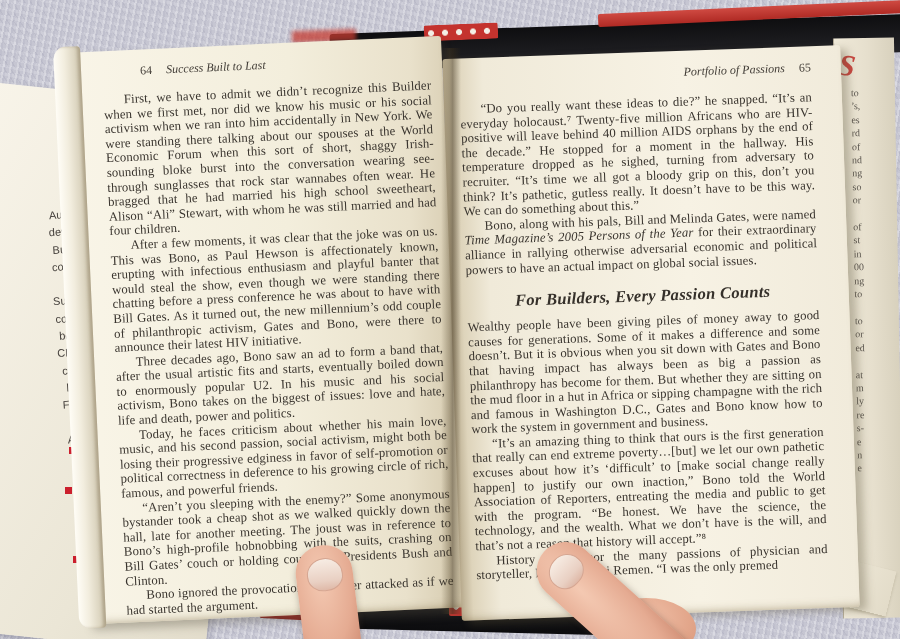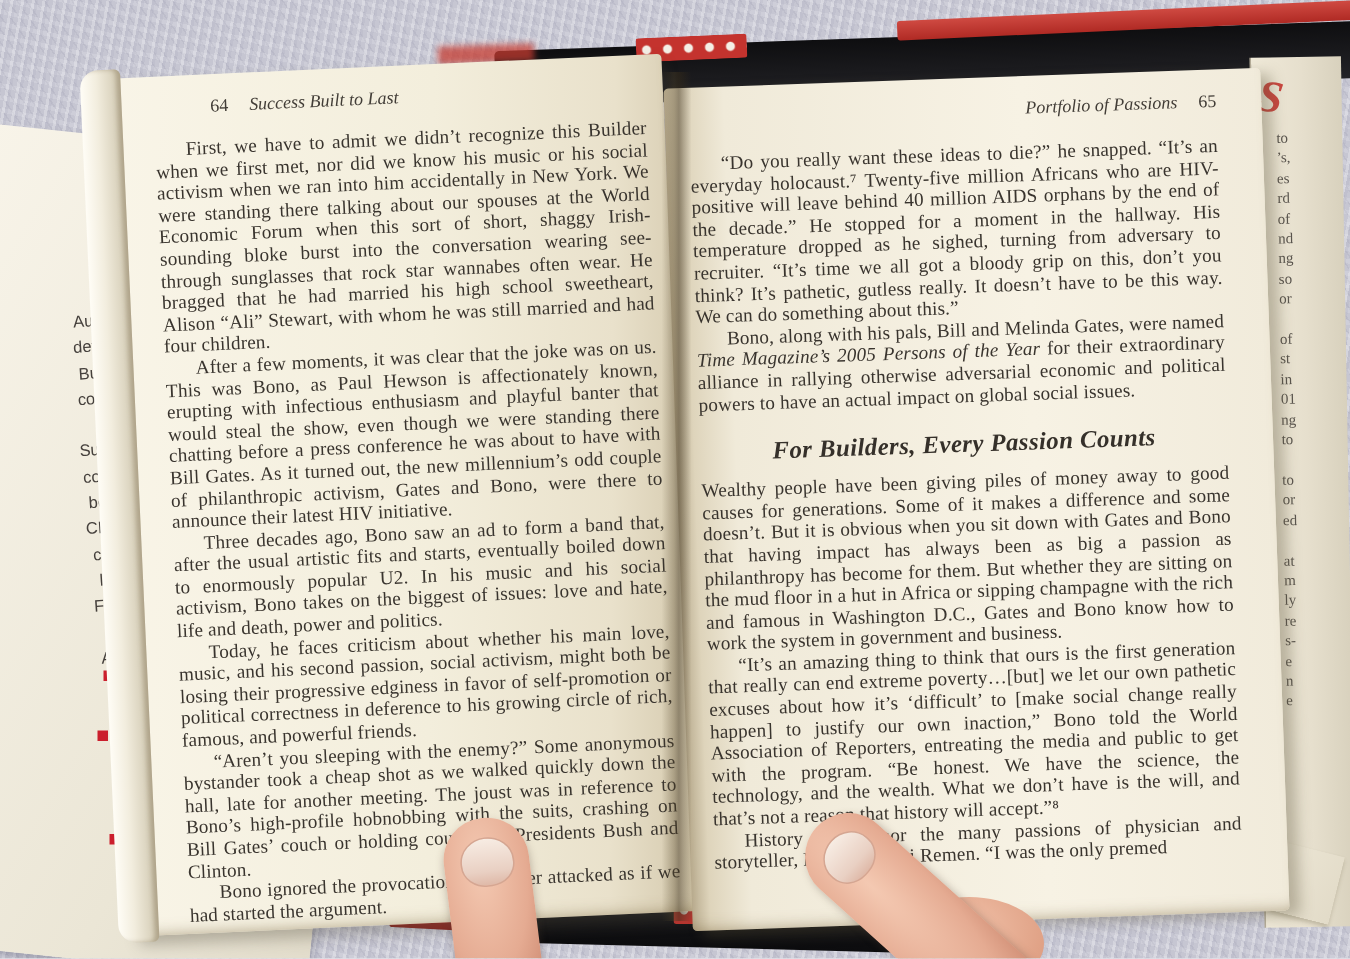--- a/index.html
+++ b/index.html
@@ -130,21 +130,21 @@
         <div>rd</div>
         <div>of</div>
         <div>nd</div>
         <div>ng</div>
         <div>so</div>
         <div>or</div>
         <div>&nbsp;</div>
         <div>of</div>
         <div>st</div>
         <div>in</div>
-        <div>01</div>
+        <div>00</div>
         <div>ng</div>
         <div>to</div>
         <div>&nbsp;</div>
         <div>to</div>
         <div>or</div>
         <div>ed</div>
         <div>&nbsp;</div>
         <div>at</div>
         <div>m</div>
         <div>ly</div>

